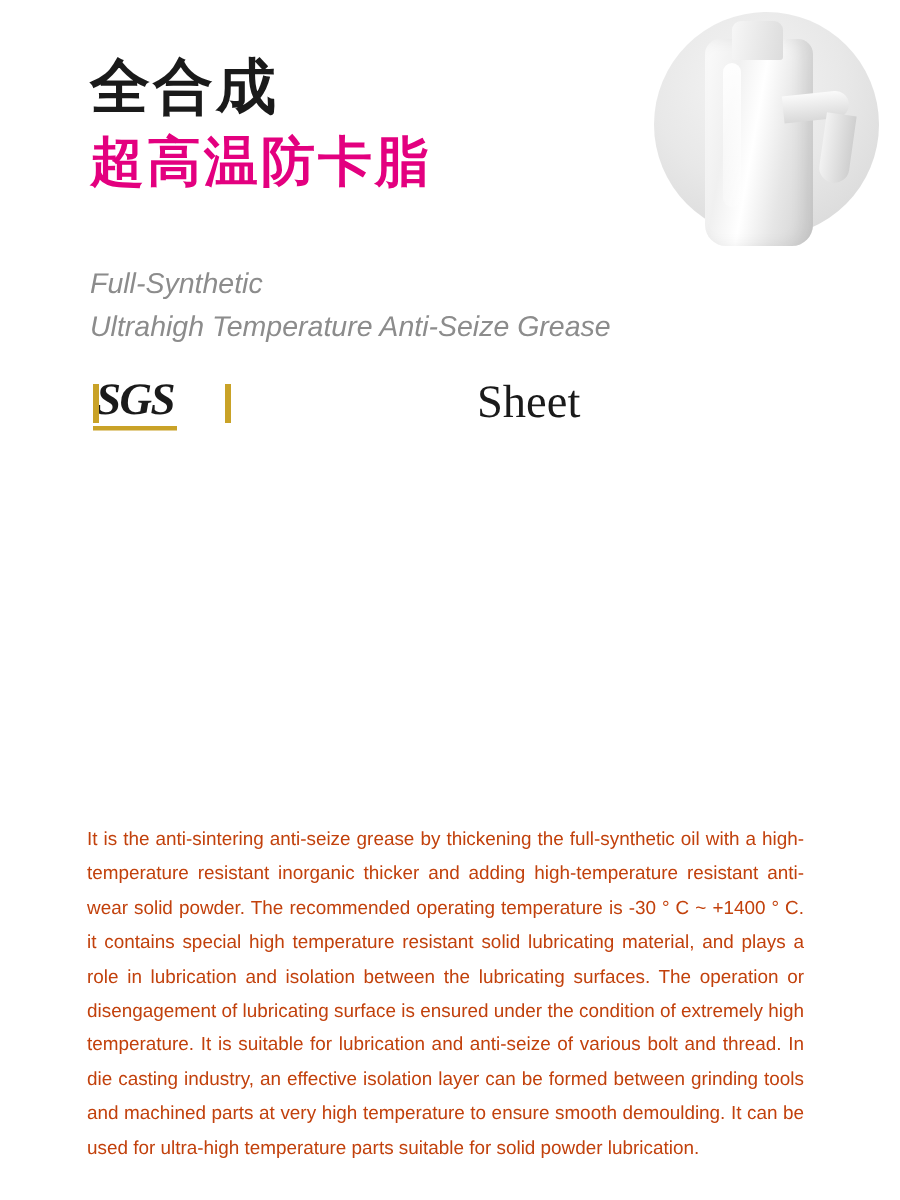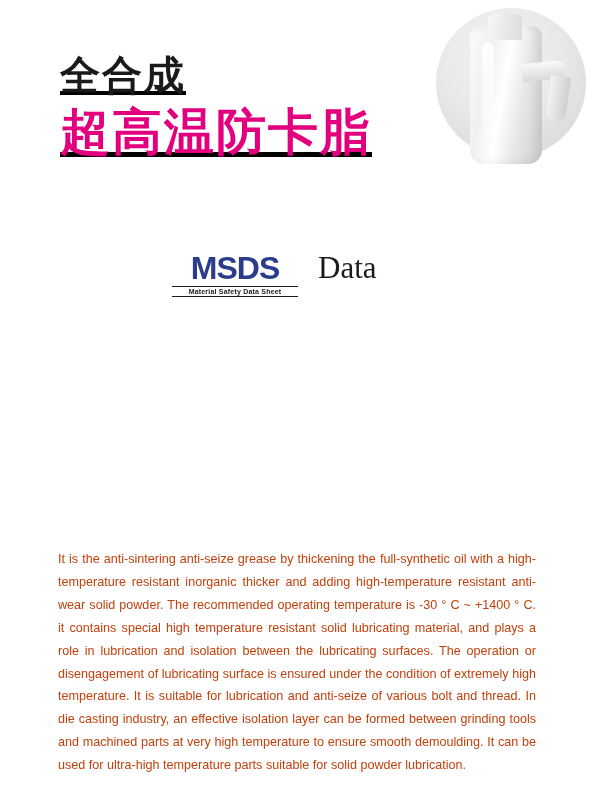--- a/index.html
+++ b/index.html
@@ -87,34 +87,33 @@
     width: 12px;
     height: 96px;
     border-radius: 6px;
     background: linear-gradient(180deg, rgba(255,255,255,0.95), rgba(255,255,255,0.25));
   }
 
   
   .title-block {
     position: absolute;
     left: 60px;
-    top: 52px;
+    top: 35px;
     width: 400px;
-    text-decoration: underline;
   }
   .title-cn-main {
     font-size: 40px;
     font-weight: bold;
     color: #1a1a1a;
     letter-spacing: 2px;
     line-height: 1.15;
     margin: 0 0 6px 0;
   }
   .title-cn-sub {
-    font-size: 50px;
+    font-size: 36px;
     font-weight: bold;
     color: #e3007f;
     letter-spacing: 2px;
     line-height: 1.15;
     margin: 0;
   }
 
   .title-en {
     position: absolute;
     left: 60px;
@@ -247,31 +246,36 @@
     <div class="bottle-nozzle"></div>
     <div class="bottle-nozzle-tip"></div>
     <div class="bottle-highlight"></div>
   </div>
 
   <div class="title-block">
     <h1 class="title-cn-main">全合成</h1>
     <h1 class="title-cn-sub">超高温防卡脂</h1>
   </div>
 
+  <div class="title-en">
+    <div>Full-Synthetic</div>
+    <div>Ultrahigh Temperature Anti-Seize Grease</div>
+  </div>
 
   <div class="certs">
 
-
-    <div class="cert cert-msds">
-      <div class="msds-main">MSDS</div>
-      <div class="msds-sub">Material Safety Data Sheet</div>
+    <div class="cert cert-sgs">
+      <span class="sgs-bar-left"></span>
+      <span class="sgs-bar-right"></span>
+      <span class="sgs-text">SGS</span>
     </div>
 
+
     <div class="cert cert-rohs">
-      <div class="rohs-text">Data</div>
+      <div class="rohs-text">Sheet</div>
     </div>
 
   </div>
 
 
   <div class="body-en">It is the anti-sintering anti-seize grease by thickening the full-synthetic oil with a high-temperature resistant inorganic thicker and adding high-temperature resistant anti-wear solid powder. The recommended operating temperature is -30 ° C ~ +1400 ° C. it contains special high temperature resistant solid lubricating material, and plays a role in lubrication and isolation between the lubricating surfaces. The operation or disengagement of lubricating surface is ensured under the condition of extremely high temperature. It is suitable for lubrication and anti-seize of various bolt and thread. In die casting industry, an effective isolation layer can be formed between grinding tools and machined parts at very high temperature to ensure smooth demoulding. It can be used for ultra-high temperature parts suitable for solid powder lubrication.</div>
 
 </div>
 
 </body></html>

